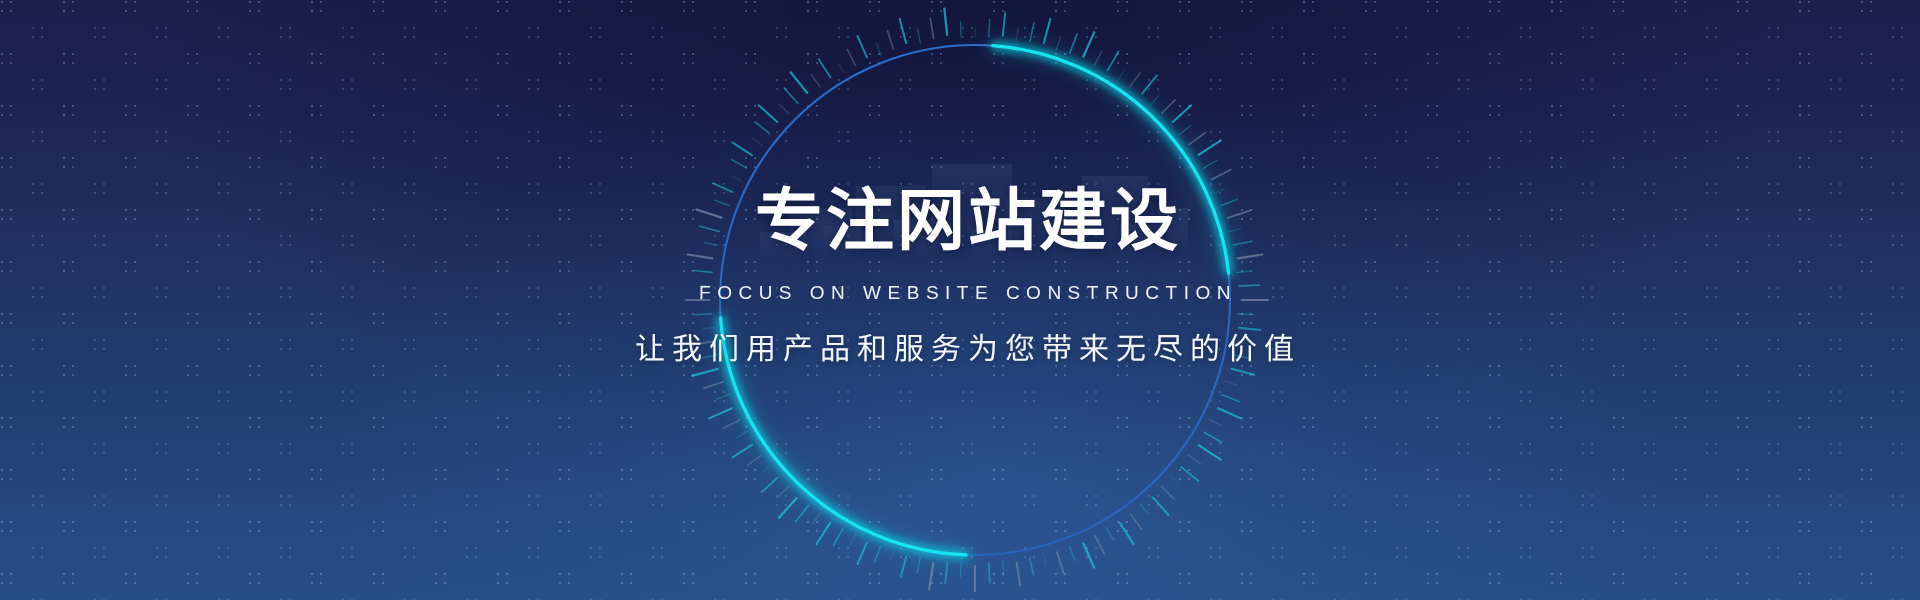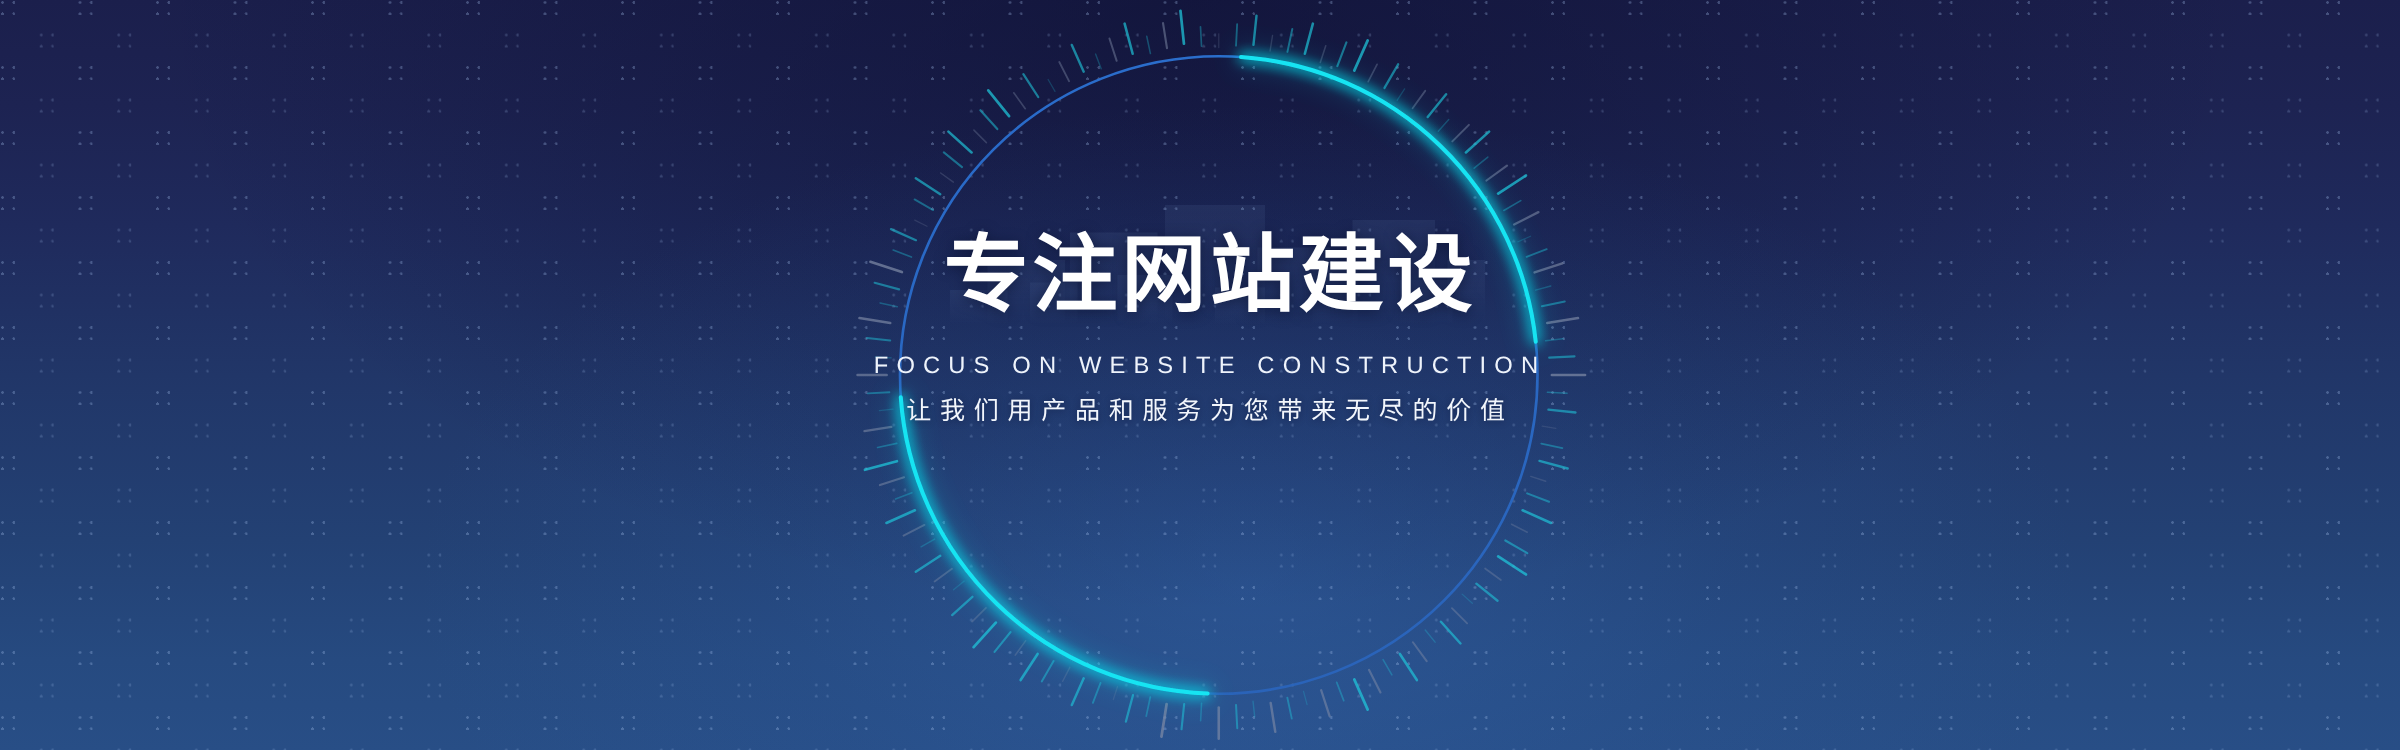--- a/index.html
+++ b/index.html
@@ -114,22 +114,22 @@
   }
   .subline {
     margin-top: 28px;
     font-size: 19px;
     font-weight: 400;
     letter-spacing: 6.5px;
     color: #eef3fb;
     white-space: nowrap;
   }
   .tagline {
-    margin-top: 8px;
-    font-size: 20px;
+    margin-top: 20px;
+    font-size: 30px;
     font-weight: 400;
     letter-spacing: 7px;
     color: #f2f6fc;
     white-space: nowrap;
     text-shadow: 0 1px 6px rgba(8,12,40,.40);
   }
 </style>
 </head>
 <body>
 

